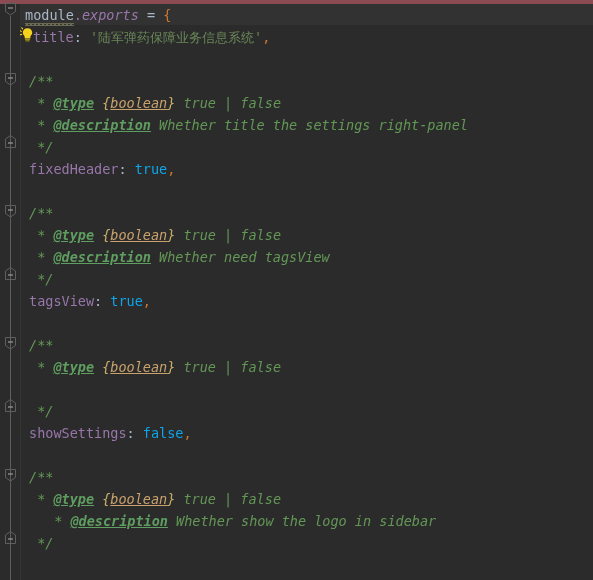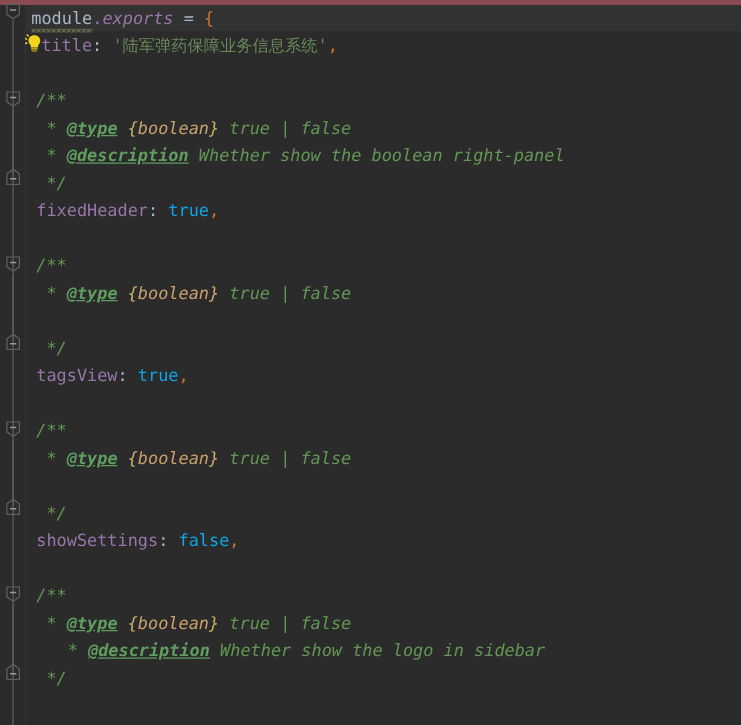--- a/index.html
+++ b/index.html
@@ -85,21 +85,21 @@
   }
   .t-ident     { color: #a9b7c6; }
   .t-prop      { color: #9876aa; }
   .t-propi     { color: #9876aa; font-style: italic; }
   .t-punct     { color: #a9b7c6; }
   .t-brace     { color: #cc7832; }
   .t-keyword   { color: #0ea5e9; }
   .t-string    { color: #6a8759; }
   .t-comment   { color: #629755; font-style: italic; }
   .t-tag       { color: #5f9e60; font-style: italic; text-decoration: underline; font-weight: bold; }
-  .t-type      { color: #c9a26d; font-style: italic; }
+  .t-type      { color: #c9a26d; font-style: italic; text-decoration: underline; }
   .t-brace-c   { color: #cab06a; font-style: italic; }
   .t-cn        { color: #6a8759; font-family: "DejaVu Sans", sans-serif; font-size: 13px; }
 
   
   .squiggle {
     position: relative;
   }
   .squiggle::after {
     content: "";
     position: absolute;
@@ -230,27 +230,28 @@
 
     
     <div class="code-line" style="top:26px; left:33px;"><span class="t-prop">title</span><span class="t-punct">: </span><span class="t-string">'</span><span class="t-cn">陆军弹药保障业务信息系统</span><span class="t-string">'</span><span class="t-brace">,</span></div>
 
     
     <div class="code-line" style="top:4px; left:25px;"><span class="t-ident squiggle">module</span><span class="t-prop">.</span><span class="t-propi">exports</span><span class="t-punct"> = </span><span class="t-brace">{</span></div>
 
     
     <div class="code-line" style="top:70px; left:29px;"><span class="t-comment">/**</span></div>
     <div class="code-line" style="top:92px; left:29px;"><span class="t-comment"> * </span><span class="t-tag">@type</span><span class="t-brace-c"> {</span><span class="t-type">boolean</span><span class="t-brace-c">}</span><span class="t-comment"> true | false</span></div>
-    <div class="code-line" style="top:114px; left:29px;"><span class="t-comment"> * </span><span class="t-tag">@description</span><span class="t-comment"> Whether show the boolean right-panel</span></div>
+    <div class="code-line" style="top:114px; left:29px;"><span class="t-comment"> * </span><span class="t-tag">@description</span><span class="t-comment"> Whether title the settings right-panel</span></div>
     <div class="code-line" style="top:136px; left:29px;"><span class="t-comment"> */</span></div>
     <div class="code-line" style="top:158px; left:29px;"><span class="t-prop">fixedHeader</span><span class="t-punct">: </span><span class="t-keyword">true</span><span class="t-brace">,</span></div>
 
     
     <div class="code-line" style="top:202px; left:29px;"><span class="t-comment">/**</span></div>
     <div class="code-line" style="top:224px; left:29px;"><span class="t-comment"> * </span><span class="t-tag">@type</span><span class="t-brace-c"> {</span><span class="t-type">boolean</span><span class="t-brace-c">}</span><span class="t-comment"> true | false</span></div>
+    <div class="code-line" style="top:246px; left:29px;"><span class="t-comment"> * </span><span class="t-tag">@description</span><span class="t-comment"> Whether need tagsView</span></div>
     <div class="code-line" style="top:268px; left:29px;"><span class="t-comment"> */</span></div>
     <div class="code-line" style="top:290px; left:29px;"><span class="t-prop">tagsView</span><span class="t-punct">: </span><span class="t-keyword">true</span><span class="t-brace">,</span></div>
 
     
     <div class="code-line" style="top:334px; left:29px;"><span class="t-comment">/**</span></div>
     <div class="code-line" style="top:356px; left:29px;"><span class="t-comment"> * </span><span class="t-tag">@type</span><span class="t-brace-c"> {</span><span class="t-type">boolean</span><span class="t-brace-c">}</span><span class="t-comment"> true | false</span></div>
     <div class="code-line" style="top:400px; left:29px;"><span class="t-comment"> */</span></div>
     <div class="code-line" style="top:422px; left:29px;"><span class="t-prop">showSettings</span><span class="t-punct">: </span><span class="t-keyword">false</span><span class="t-brace">,</span></div>
 
     

